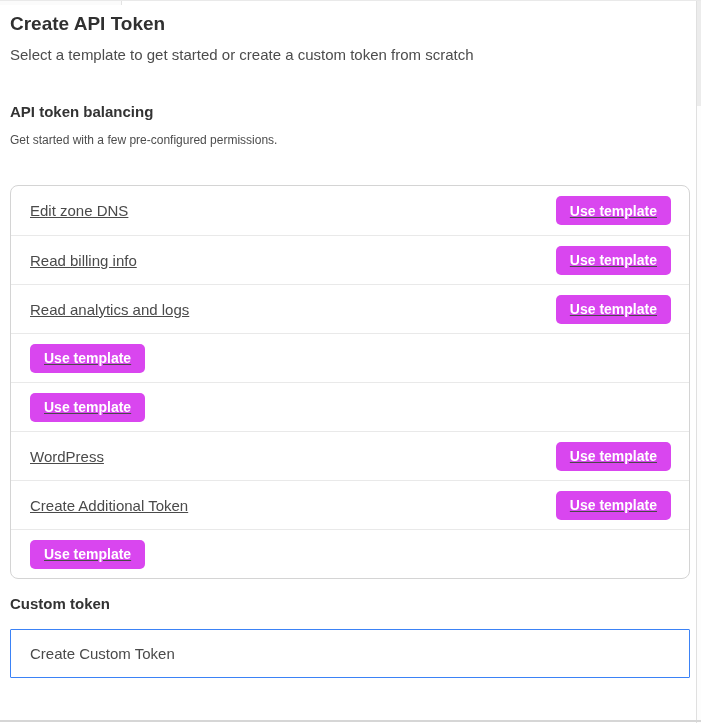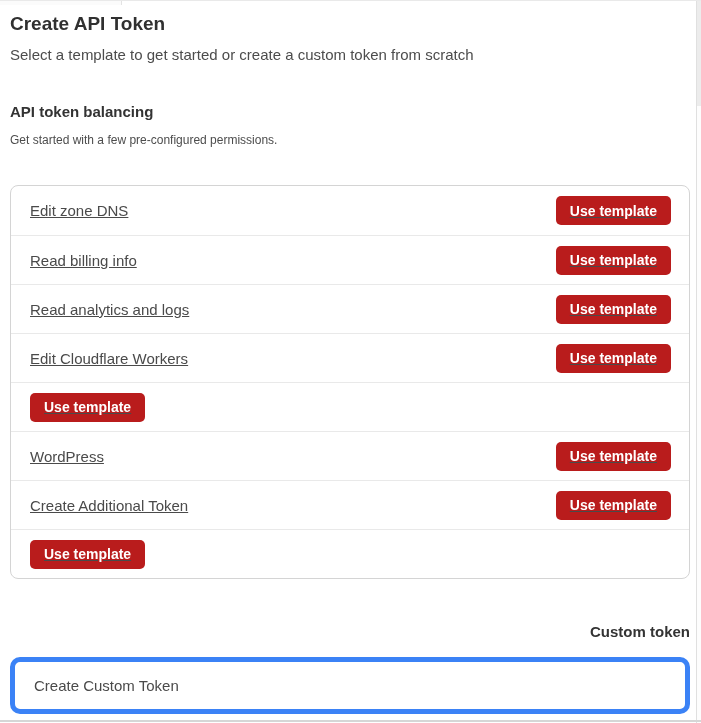--- a/index.html
+++ b/index.html
@@ -53,21 +53,21 @@
     line-height: 18px;
     color: #4c4c4c;
   }
   .section-heading {
     font-size: 15px;
     line-height: 17px;
     font-weight: 700;
     color: #333333;
   }
   .section-heading.templates { margin-top: 39px; }
-  .section-heading.custom { margin-top: 44px; text-align: right; }
+  .section-heading.custom { margin-top: 16px; }
   .section-desc {
     margin-top: 11px;
     font-size: 12px;
     line-height: 18px;
     color: #4c4c4c;
   }
   .list-box {
     margin-top: 36px;
     border: 1px solid #d4d4d4;
     border-radius: 8px;
@@ -81,35 +81,35 @@
     justify-content: space-between;
     padding: 0 18px 0 19px;
   }
   .row + .row { border-top: 1px solid #e9e9e9; }
   .row-label {
     font-size: 15px;
     color: #4a4a4a;
   }
   .btn {
     border: none;
-    background: #b91c1c;
+    background: #d946ef;
     color: #ffffff;
     font-family: "Liberation Sans", sans-serif;
     font-size: 14px;
     font-weight: 600;
     height: 29px;
     padding: 0 14px;
     border-radius: 5px;
     cursor: pointer;
     white-space: nowrap;
   }
   .custom-box {
     margin-top: 17px;
-    border: 5px solid #3b82f6;
-    border-radius: 10px;
+    border: 1px solid #3b82f6;
+    border-radius: 1px;
     background: #ffffff;
   }
   .custom-box .row { height: 47px; }
 </style>
 </head>
 <body>
 
 <div class="page">
   <div class="top-artifact"></div>
 
@@ -130,21 +130,20 @@
     <span class="row-label">Read billing info</span>
     <button class="btn">Use template</button>
   </div>
 
   <div class="row">
     <span class="row-label">Read analytics and logs</span>
     <button class="btn">Use template</button>
   </div>
 
   <div class="row">
-    <span class="row-label">Edit Cloudflare Workers</span>
     <button class="btn">Use template</button>
   </div>
 
   <div class="row">
     <button class="btn">Use template</button>
   </div>
 
   <div class="row">
     <span class="row-label">WordPress</span>
     <button class="btn">Use template</button>

